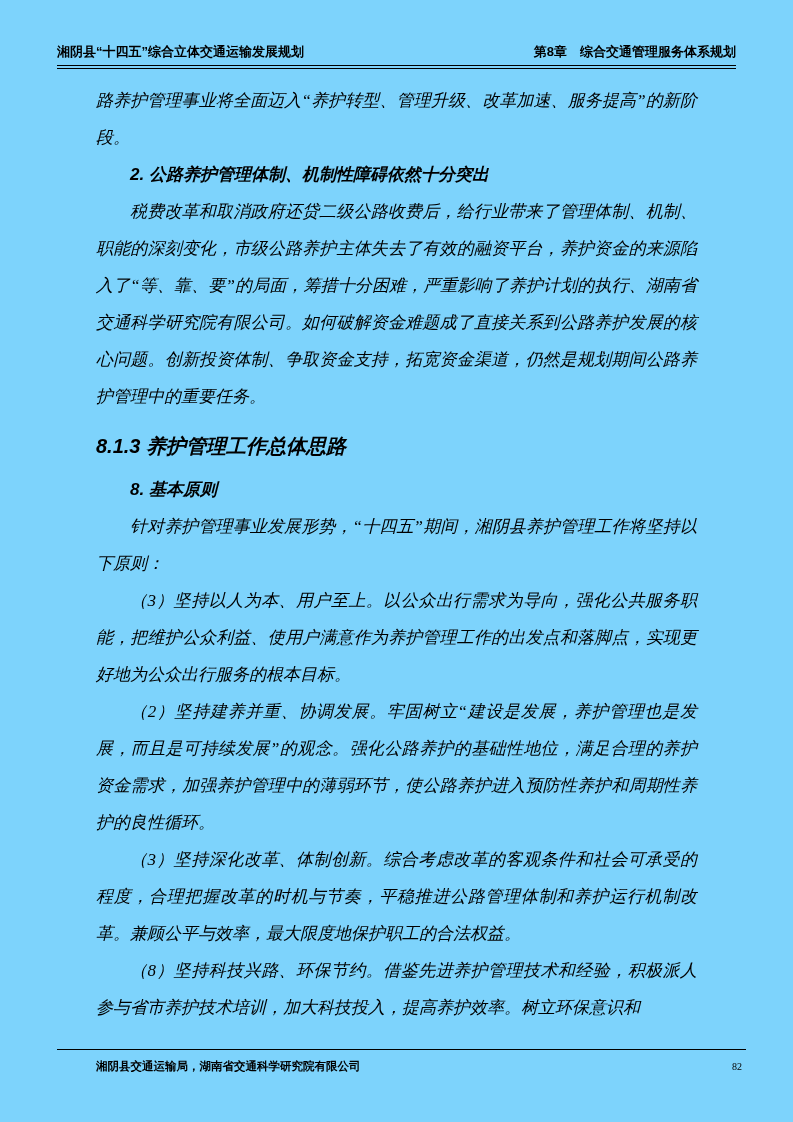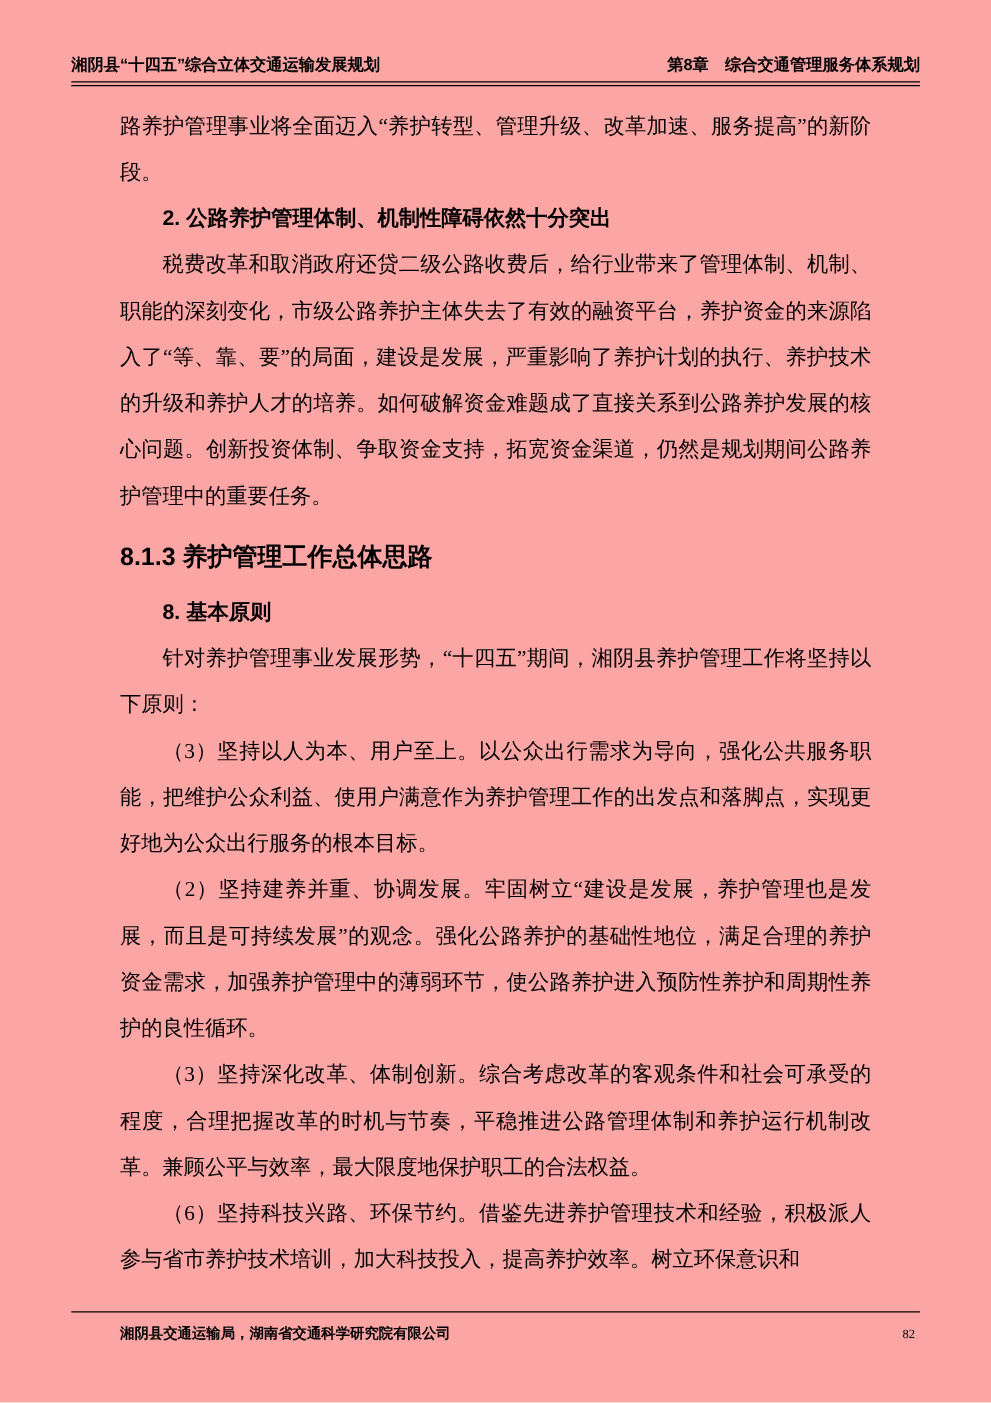--- a/index.html
+++ b/index.html
@@ -5,21 +5,21 @@
   html, body {
     margin: 0;
     padding: 0;
     background: #ffffff;
   }
   .page {
     position: relative;
     width: 793px;
     height: 1122px;
     margin: 0 auto;
-    background: #fca5a5;
+    background: #7dd3fc;
     color: #000000;
     font-family: "Liberation Serif", "DejaVu Serif", serif;
     overflow: hidden;
   }
 
   
   .header {
     position: absolute;
     top: 44px;
     left: 57px;
@@ -46,20 +46,21 @@
     position: absolute;
     top: 82px;
     left: 96px;
     width: 601px;
   }
   .main p {
     margin: 0;
     font-size: 17px;
     line-height: 37px;
     text-align: justify;
+    font-style: italic;
   }
   .para-indent {
     text-indent: 2em;
   }
   .subheading {
     font-family: "Liberation Sans", "DejaVu Sans", sans-serif;
     font-weight: bold;
     text-indent: 2em;
   }
   .section-heading {
@@ -69,21 +70,21 @@
     line-height: 34px !important;
     margin: 14px 0 8px 0 !important;
     text-align: left;
   }
 
   
   .footer {
     position: absolute;
     top: 1049px;
     left: 57px;
-    right: 57px;
+    right: 47px;
   }
   .footer-rule {
     border-top: 1px solid #000;
     height: 0;
   }
   .footer-row {
     display: flex;
     justify-content: space-between;
     align-items: baseline;
     margin-top: 9px;
@@ -108,28 +109,28 @@
     <div class="header-row">
       <span>湘阴县“十四五”综合立体交通运输发展规划</span>
       <span>第8章　综合交通管理服务体系规划</span>
     </div>
     <div class="header-rule"></div>
   </div>
 
   <div class="main">
     <p>路养护管理事业将全面迈入“养护转型、管理升级、改革加速、服务提高”的新阶段。</p>
     <p class="subheading">2. 公路养护管理体制、机制性障碍依然十分突出</p>
-    <p class="para-indent">税费改革和取消政府还贷二级公路收费后，给行业带来了管理体制、机制、职能的深刻变化，市级公路养护主体失去了有效的融资平台，养护资金的来源陷入了“等、靠、要”的局面，建设是发展，严重影响了养护计划的执行、养护技术的升级和养护人才的培养。如何破解资金难题成了直接关系到公路养护发展的核心问题。创新投资体制、争取资金支持，拓宽资金渠道，仍然是规划期间公路养护管理中的重要任务。</p>
+    <p class="para-indent">税费改革和取消政府还贷二级公路收费后，给行业带来了管理体制、机制、职能的深刻变化，市级公路养护主体失去了有效的融资平台，养护资金的来源陷入了“等、靠、要”的局面，筹措十分困难，严重影响了养护计划的执行、湖南省交通科学研究院有限公司。如何破解资金难题成了直接关系到公路养护发展的核心问题。创新投资体制、争取资金支持，拓宽资金渠道，仍然是规划期间公路养护管理中的重要任务。</p>
     <p class="section-heading">8.1.3 养护管理工作总体思路</p>
     <p class="subheading">8. 基本原则</p>
     <p class="para-indent">针对养护管理事业发展形势，“十四五”期间，湘阴县养护管理工作将坚持以下原则：</p>
     <p class="para-indent">（3）坚持以人为本、用户至上。以公众出行需求为导向，强化公共服务职能，把维护公众利益、使用户满意作为养护管理工作的出发点和落脚点，实现更好地为公众出行服务的根本目标。</p>
     <p class="para-indent">（2）坚持建养并重、协调发展。牢固树立“建设是发展，养护管理也是发展，而且是可持续发展”的观念。强化公路养护的基础性地位，满足合理的养护资金需求，加强养护管理中的薄弱环节，使公路养护进入预防性养护和周期性养护的良性循环。</p>
     <p class="para-indent">（3）坚持深化改革、体制创新。综合考虑改革的客观条件和社会可承受的程度，合理把握改革的时机与节奏，平稳推进公路管理体制和养护运行机制改革。兼顾公平与效率，最大限度地保护职工的合法权益。</p>
-    <p class="para-indent">（6）坚持科技兴路、环保节约。借鉴先进养护管理技术和经验，积极派人参与省市养护技术培训，加大科技投入，提高养护效率。树立环保意识和</p>
+    <p class="para-indent">（8）坚持科技兴路、环保节约。借鉴先进养护管理技术和经验，积极派人参与省市养护技术培训，加大科技投入，提高养护效率。树立环保意识和</p>
   </div>
 
   <div class="footer">
     <div class="footer-rule"></div>
     <div class="footer-row">
       <span class="footer-left">湘阴县交通运输局，湖南省交通科学研究院有限公司</span>
       <span class="footer-page">82</span>
     </div>
   </div>
 

